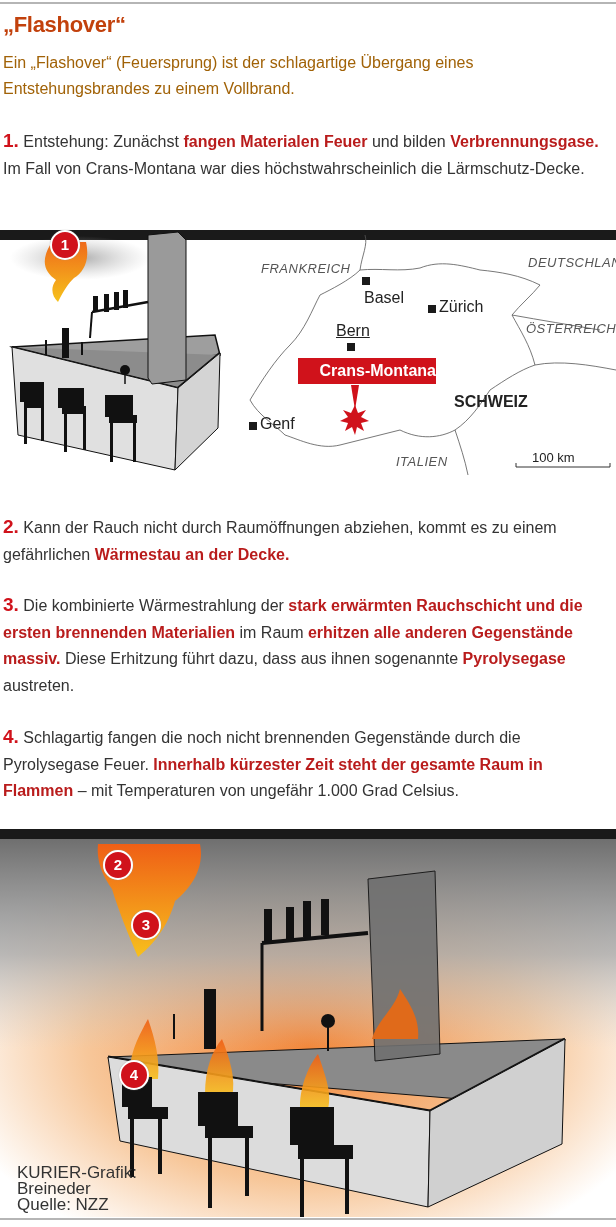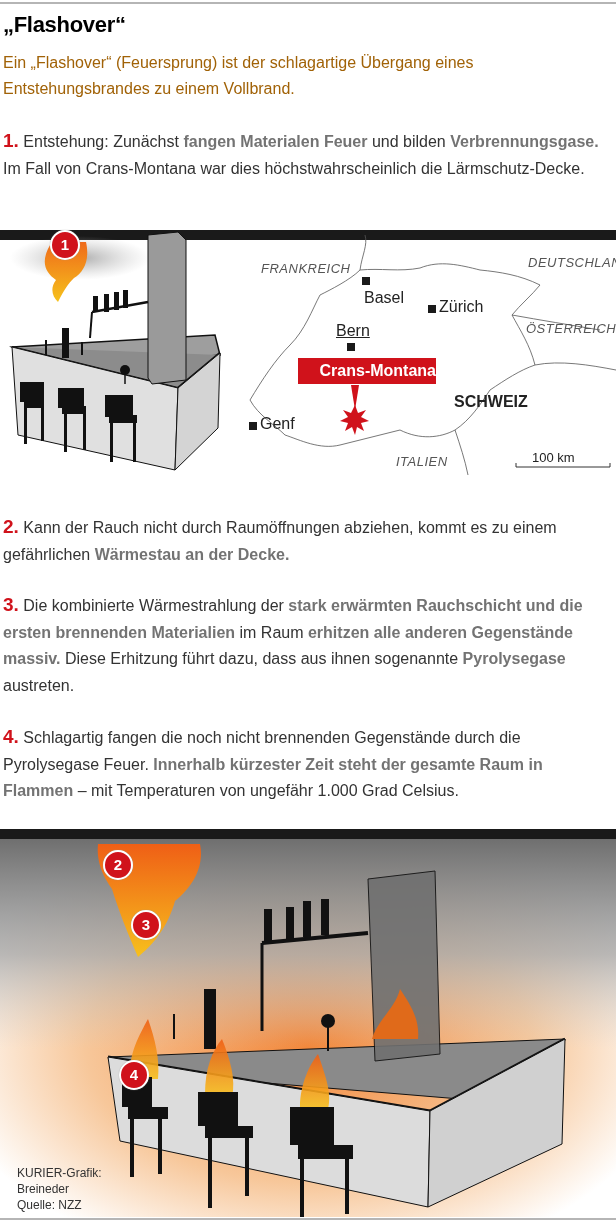--- a/index.html
+++ b/index.html
@@ -1,30 +1,30 @@
 <!DOCTYPE html>
 <html><head>
 <meta charset="utf-8">
 <style>
   html, body { margin: 0; padding: 0; background: #ffffff; }
   body { width: 616px; height: 1227px; position: relative; overflow: hidden; font-family: "Liberation Sans", sans-serif; color: #2b2b2b; }
   .topline { position: absolute; left: 0; top: 2px; width: 616px; height: 2px; background: #b5b5b5; }
-  .title { position: absolute; left: 3px; top: 12px; font-size: 22px; font-weight: bold; color: #000000; letter-spacing: -0.3px; }
+  .title { position: absolute; left: 3px; top: 12px; font-size: 22px; font-weight: bold; color: #c2410c; letter-spacing: -0.3px; }
   .lead { position: absolute; left: 3px; top: 50px; width: 600px; font-size: 16px; font-weight: normal; line-height: 26px; color: #a16207; }
   .para { position: absolute; left: 3px; width: 606px; font-size: 16px; line-height: 26.5px; color: #333; }
-  .para b { color: #737373; }
+  .para b { color: #b91c1c; }
   .num { color: #d0121b; font-weight: bold; font-size: 19px; }
   .bar { position: absolute; left: 0; width: 616px; height: 10px; background: #1a1a1a; }
   .fig { position: absolute; left: 0; }
   .badge { position: absolute; width: 26px; height: 26px; border-radius: 50%; background: #d0121b; border: 2px solid #fff; color: #fff; font-weight: bold; font-size: 15px; text-align: center; line-height: 26px; box-shadow: 0 0 1px #999; }
   .maplabel { position: absolute; font-size: 13px; color: #555; letter-spacing: 0.5px; font-style: italic; }
   .city { position: absolute; font-size: 16px; color: #222; }
   .citydot { position: absolute; width: 8px; height: 8px; background: #1a1a1a; }
   .cm-box { position: absolute; left: 298px; top: 358px; width: 138px; height: 26px; background: #d0121b; color: #fff; font-weight: bold; font-size: 16px; text-align: right; line-height: 26px; }
-  .credit { position: absolute; left: 17px; top: 1165px; font-size: 12px; line-height: 16px; color: #333; }
+  .credit { position: absolute; left: 17px; top: 1165px; font-size: 17px; line-height: 16px; color: #333; }
   .bottomline { position: absolute; left: 0; top: 1218px; width: 616px; height: 2px; background: #b5b5b5; }
 </style>
 </head>
 <body>
 
 <div class="topline"></div>
 
 <div class="title">„Flashover“</div>
 <div class="lead">Ein „Flashover“ (Feuersprung) ist der schlagartige Übergang eines Entstehungsbrandes zu einem Vollbrand.</div>
 

